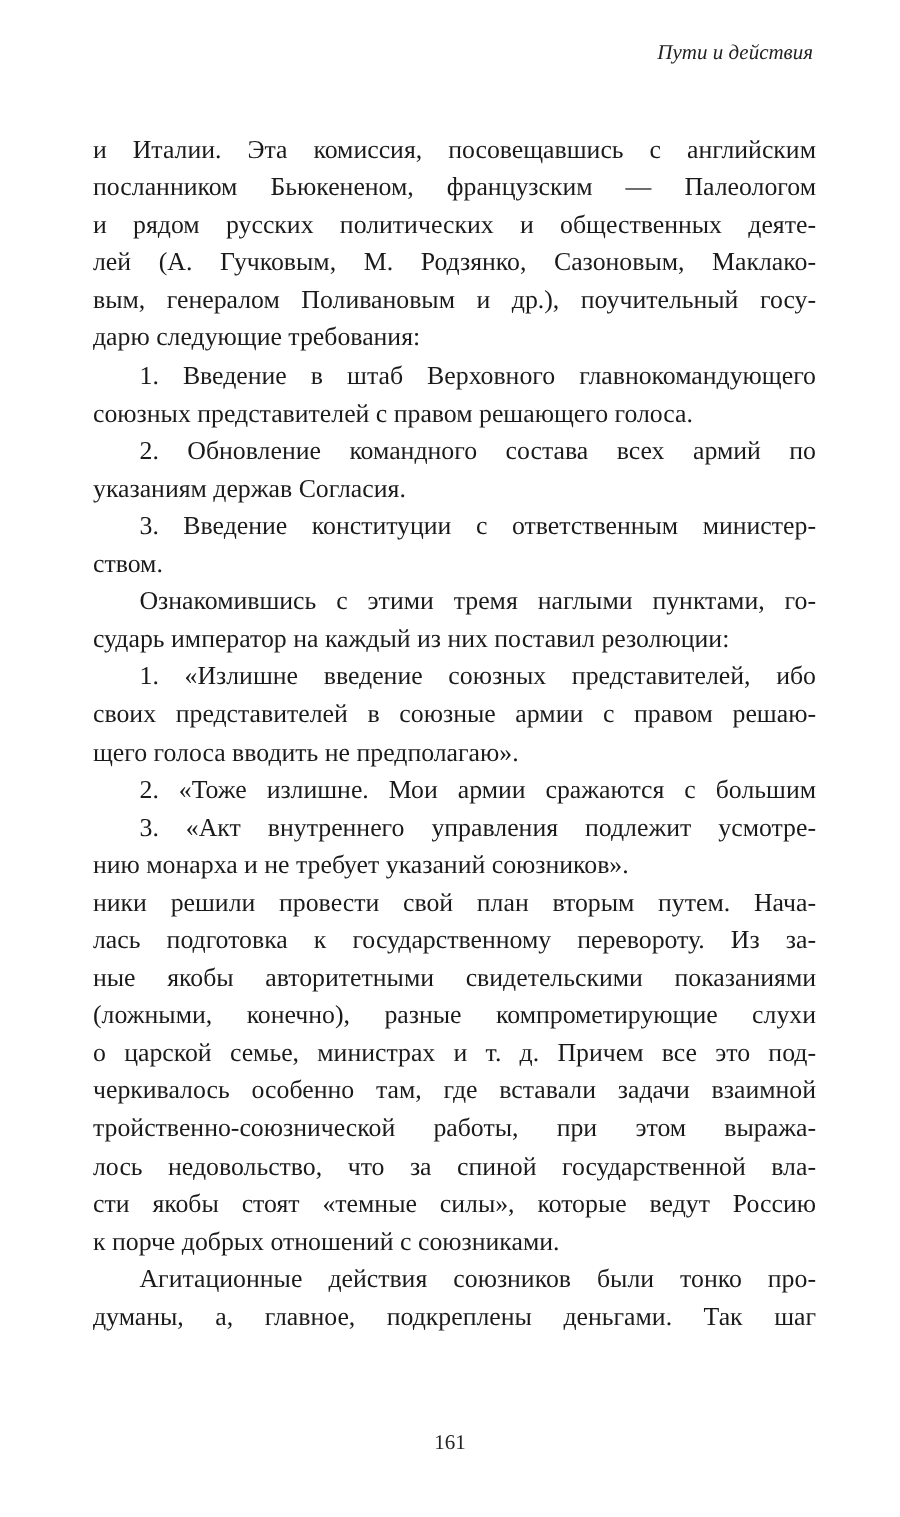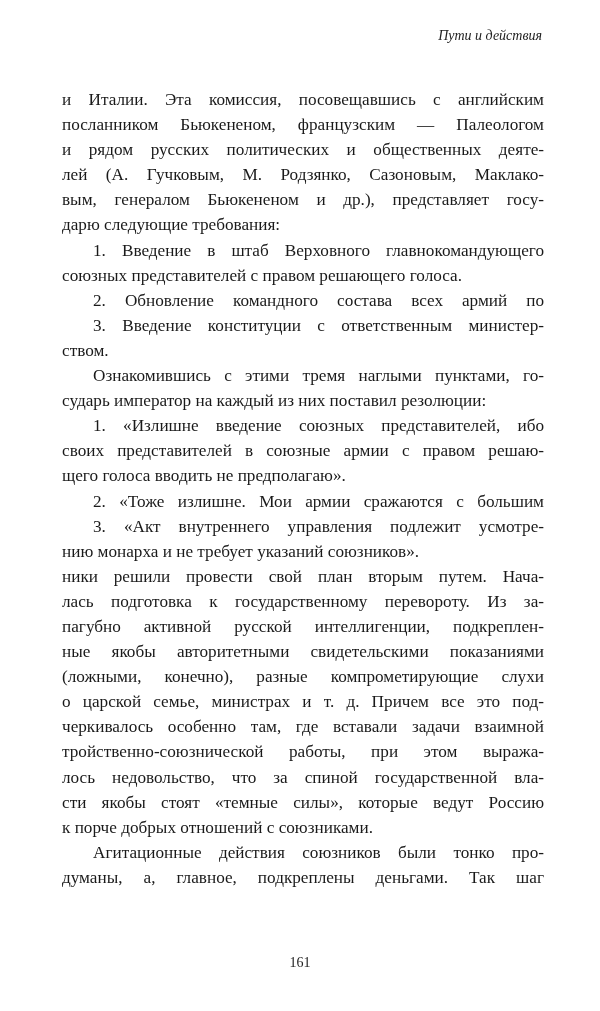--- a/index.html
+++ b/index.html
@@ -57,38 +57,38 @@
 </head>
 <body>
 
 <div class="running-head">Пути и действия</div>
 
 <div class="text-block" id="text-block">
     <div class="line">и Италии. Эта комиссия, посовещавшись с английским</div>
     <div class="line">посланником Бьюкененом, французским — Палеологом</div>
     <div class="line">и рядом русских политических и общественных деяте-</div>
     <div class="line">лей (А. Гучковым, М. Родзянко, Сазоновым, Маклако-</div>
-    <div class="line">вым, генералом Бьюкененом и др.), представляет госу-</div>
+    <div class="line">вым, генералом Поливановым и др.), поучительный госу-</div>
     <div class="line last">дарю следующие требования:</div>
     <div class="line indent">1. Введение в штаб Верховного главнокомандующего</div>
     <div class="line last">союзных представителей с правом решающего голоса.</div>
     <div class="line indent">2. Обновление командного состава всех армий по</div>
+    <div class="line last">указаниям держав Согласия.</div>
     <div class="line indent">3. Введение конституции с ответственным министер-</div>
     <div class="line last">ством.</div>
     <div class="line indent">Ознакомившись с этими тремя наглыми пунктами, го-</div>
     <div class="line last">сударь император на каждый из них поставил резолюции:</div>
     <div class="line indent">1. «Излишне введение союзных представителей, ибо</div>
     <div class="line">своих представителей в союзные армии с правом решаю-</div>
     <div class="line last">щего голоса вводить не предполагаю».</div>
     <div class="line indent">2. «Тоже излишне. Мои армии сражаются с большим</div>
     <div class="line indent">3. «Акт внутреннего управления подлежит усмотре-</div>
     <div class="line last">нию монарха и не требует указаний союзников».</div>
     <div class="line">ники решили провести свой план вторым путем. Нача-</div>
     <div class="line">лась подготовка к государственному перевороту. Из за-</div>
-    <div class="line">пагубно активной русской интеллигенции, подкреплен-</div>
     <div class="line">ные якобы авторитетными свидетельскими показаниями</div>
     <div class="line">(ложными, конечно), разные компрометирующие слухи</div>
     <div class="line">о царской семье, министрах и т. д. Причем все это под-</div>
     <div class="line">черкивалось особенно там, где вставали задачи взаимной</div>
     <div class="line">тройственно-союзнической работы, при этом выража-</div>
     <div class="line">лось недовольство, что за спиной государственной вла-</div>
     <div class="line">сти якобы стоят «темные силы», которые ведут Россию</div>
     <div class="line last">к порче добрых отношений с союзниками.</div>
     <div class="line indent">Агитационные действия союзников были тонко про-</div>
     <div class="line">думаны, а, главное, подкреплены деньгами. Так шаг</div>

